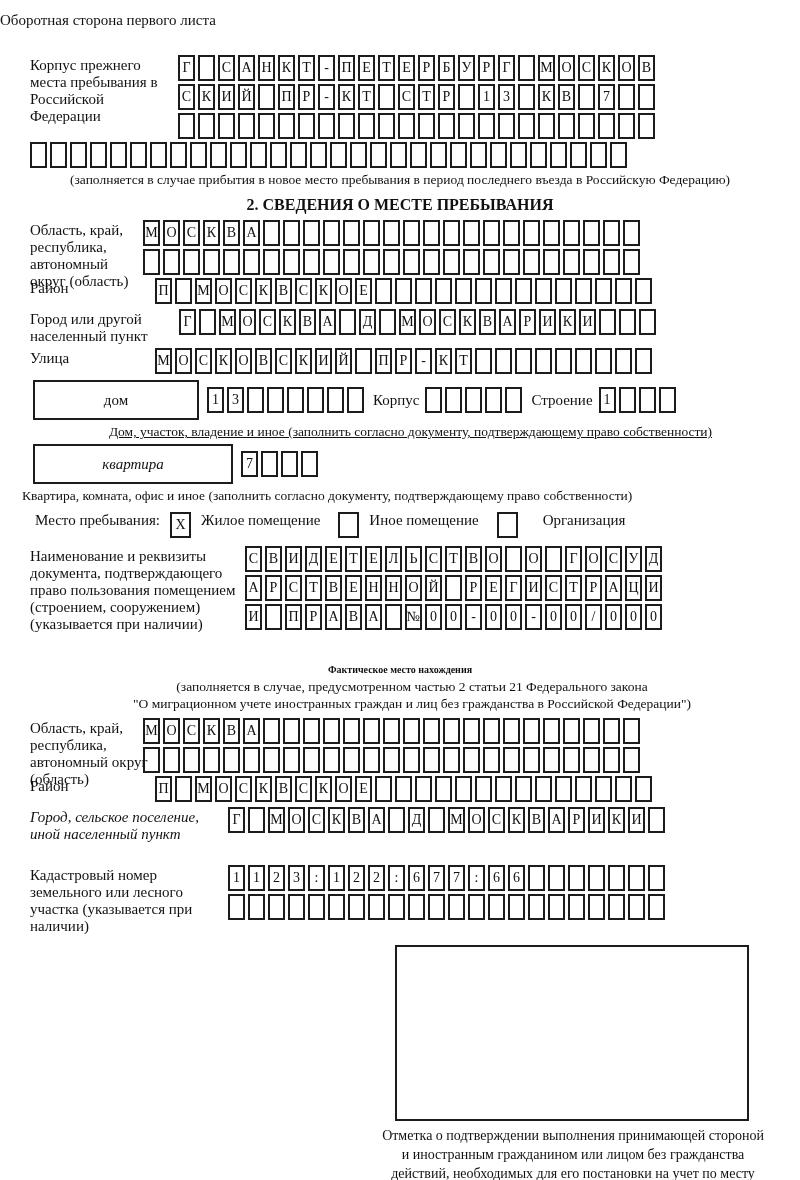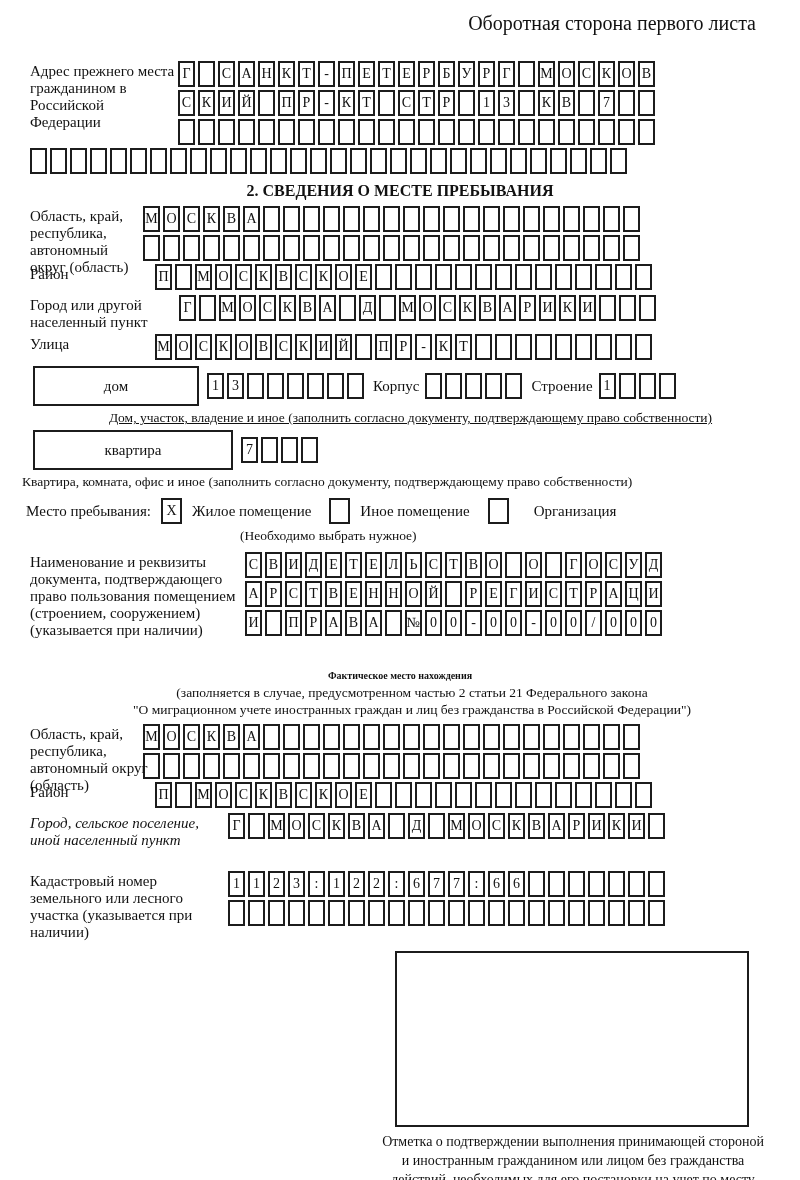--- a/index.html
+++ b/index.html
@@ -1,20 +1,20 @@
 <!DOCTYPE html>
 <html><head>
 <meta charset="utf-8">
 <style>
   * { box-sizing: border-box; margin: 0; padding: 0; }
   html,body { width: 800px; height: 1180px; background: #ffffff; color: #111;
     font-family: "Liberation Serif", "DejaVu Serif", serif; overflow: hidden; }
   .page { width: 800px; height: 1180px; padding-top: 12px; position: relative; }
 
-  .header-note { text-align: right; padding-right: 44px; font-size: 20px; }
+  .header-note { text-align: left; padding-right: 44px; font-size: 15px; }
 
   .frow { position: relative; margin: 3px 0 0 30px; min-height: 28px; }
   .flabel { position: absolute; left: 0; top: 2px; font-size: 15px; line-height: 17px; }
 
   .cells { display: flex; }
   .cells-col { display: flex; flex-direction: column; }
   .cells-col .cells { margin-bottom: 3px; }
   .cells-col .cells:last-child { margin-bottom: 0; }
 
   .cell { flex: 0 0 auto; width: 17px; height: 26px; border: 2px solid #1c1c1c;
@@ -29,24 +29,24 @@
 
   .caption { text-align: center; font-size: 13.5px; margin-top: 4px; }
   .sec-title { text-align: center; font-weight: bold; font-size: 16px; margin-top: 8px; }
   .sub-title { text-align: center; font-weight: bold; font-size: 10px; margin-top: 14px; }
   .cap-line { text-align: center; font-size: 13.5px; margin-top: 4px; padding-left: 24px; }
 
   .inline-row { display: flex; align-items: center; margin: 4px 0 0 33px; }
   .widebox { border: 2px solid #1c1c1c; height: 40px; display: flex;
     align-items: center; justify-content: center; font-size: 15px; flex: 0 0 auto; }
   .w-house { width: 166px; margin-right: 8px; }
-  .w-apt { width: 200px; margin-right: 8px; }
+  .w-apt { width: 200px; margin-right: 8px; font-style: italic; }
   .inline-label { font-size: 15px; margin: 0 6px; flex: 0 0 auto; }
 
-  .stay-row { display: flex; align-items: center; margin: 8px 0 0 26px; font-size: 15px; }
+  .stay-row { display: flex; margin: 8px 0 0 35px; font-size: 15px; }
   .cbox { flex: 0 0 auto; width: 21px; height: 26px; border: 2px solid #1c1c1c;
     display: flex; align-items: center; justify-content: center; font-size: 14px; }
   .stay-row .cbox { margin: 0 10px; }
   .gap-lg { margin-left: 18px !important; }
   .stay-note { font-size: 13.5px; margin: 4px 0 0 240px; }
 
   .doc-block { min-height: 104px; }
   .cad-block { min-height: 68px; }
 
   .stamp-box { width: 354px; height: 176px; border: 2px solid #1c1c1c;
@@ -55,21 +55,21 @@
     font-size: 14px; line-height: 19px; }
 </style>
 </head>
 <body>
 
 <div class="page">
 
   <div class="header-note">Оборотная сторона первого листа</div>
 
   <div class="frow" style="margin-top:26px;">
-    <div class="flabel" style="width:145px;">Адрес прежнего места гражданином в Российской Федерации</div>
+    <div class="flabel" style="width:145px;">Корпус прежнего места пребывания в Российской Федерации</div>
     <div class="cells-col cml148">
       <div class="cells">
           <div class="cell">Г</div>
           <div class="cell"></div>
           <div class="cell">С</div>
           <div class="cell">А</div>
           <div class="cell">Н</div>
           <div class="cell">К</div>
           <div class="cell">Т</div>
           <div class="cell">-</div>
@@ -169,20 +169,21 @@
       <div class="cell"></div>
       <div class="cell"></div>
       <div class="cell"></div>
       <div class="cell"></div>
       <div class="cell"></div>
       <div class="cell"></div>
       <div class="cell"></div>
       <div class="cell"></div>
       <div class="cell"></div>
     </div>
+  <div class="caption">(заполняется в случае прибытия в новое место пребывания в период последнего въезда в Российскую Федерацию)</div>
 
   <div class="sec-title">2. СВЕДЕНИЯ О МЕСТЕ ПРЕБЫВАНИЯ</div>
 
   <div class="frow" style="margin-top:6px;">
     <div class="flabel" style="width:112px;">Область, край, республика, автономный округ (область)</div>
     <div class="cells-col cml113">
       <div class="cells">
           <div class="cell">М</div>
           <div class="cell">О</div>
           <div class="cell">С</div>
@@ -374,21 +375,20 @@
 
   <div class="stay-row">
     <span>Место пребывания:</span>
     <span class="cbox">X</span>
     <span>Жилое помещение</span>
     <span class="cbox gap-lg"></span>
     <span>Иное помещение</span>
     <span class="cbox gap-lg" style="margin-right:25px;"></span>
     <span>Организация</span>
   </div>
-  <div class="stay-note">(Необходимо выбрать нужное)</div>
 
   <div class="frow doc-block" style="margin-top:8px;">
     <div class="flabel" style="width:208px;">Наименование и реквизиты документа, подтверждающего право пользования помещением (строением, сооружением) (указывается при наличии)</div>
     <div class="cells-col cml215">
       <div class="cells">
           <div class="cell">С</div>
           <div class="cell">В</div>
           <div class="cell">И</div>
           <div class="cell">Д</div>
           <div class="cell">Е</div>

